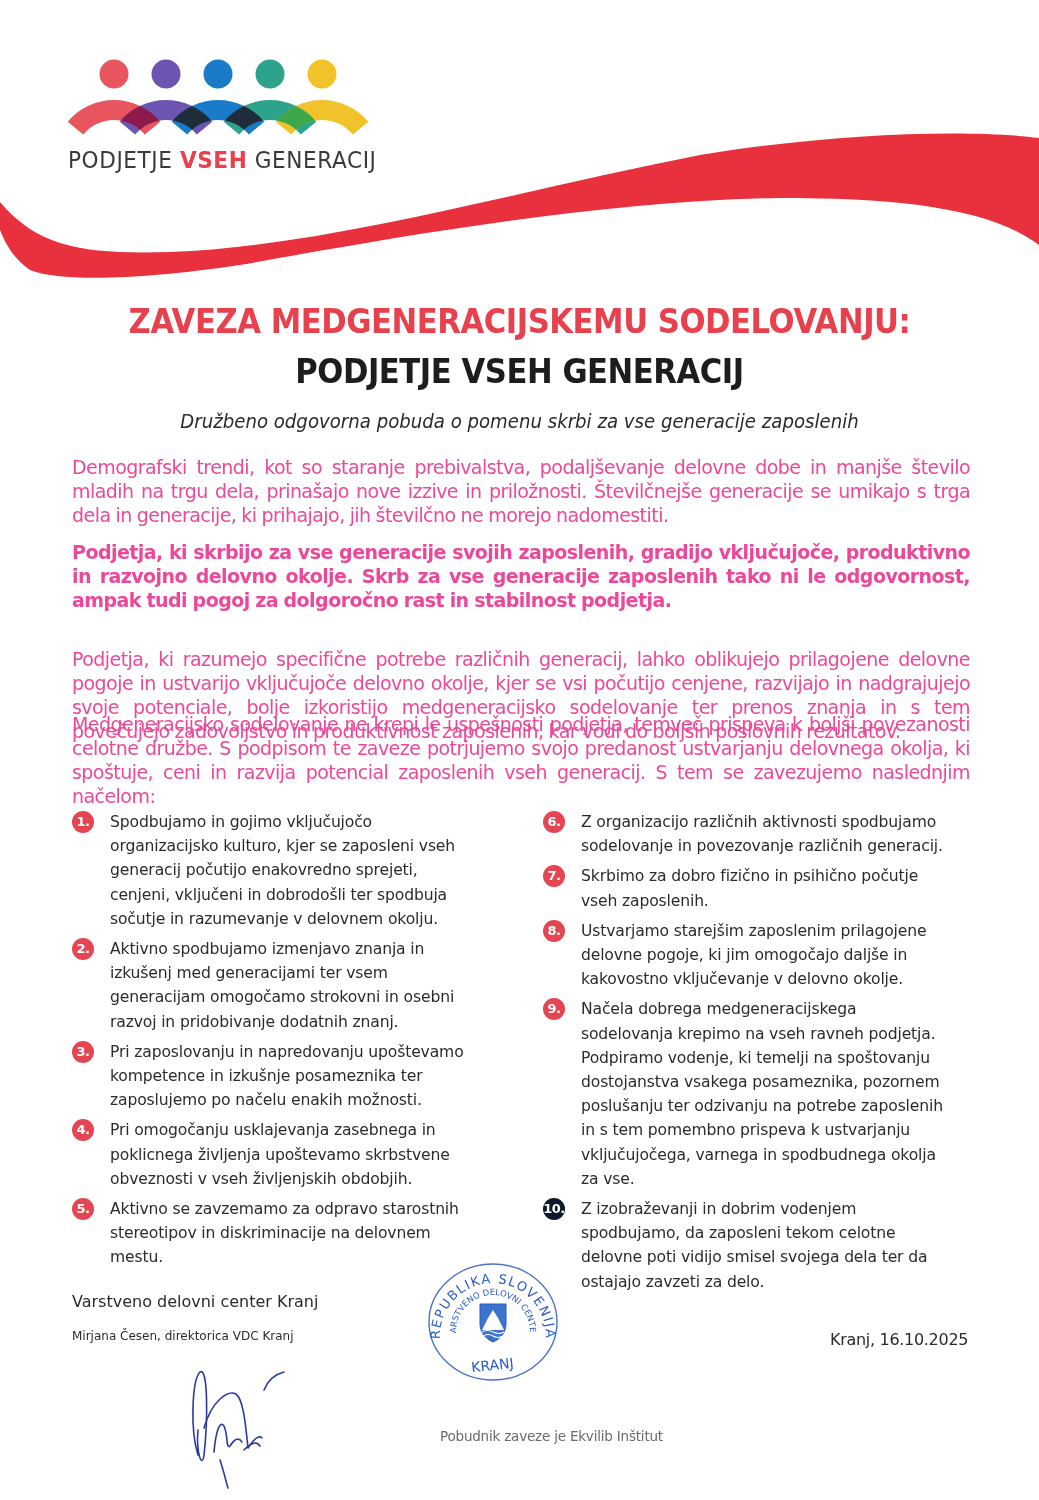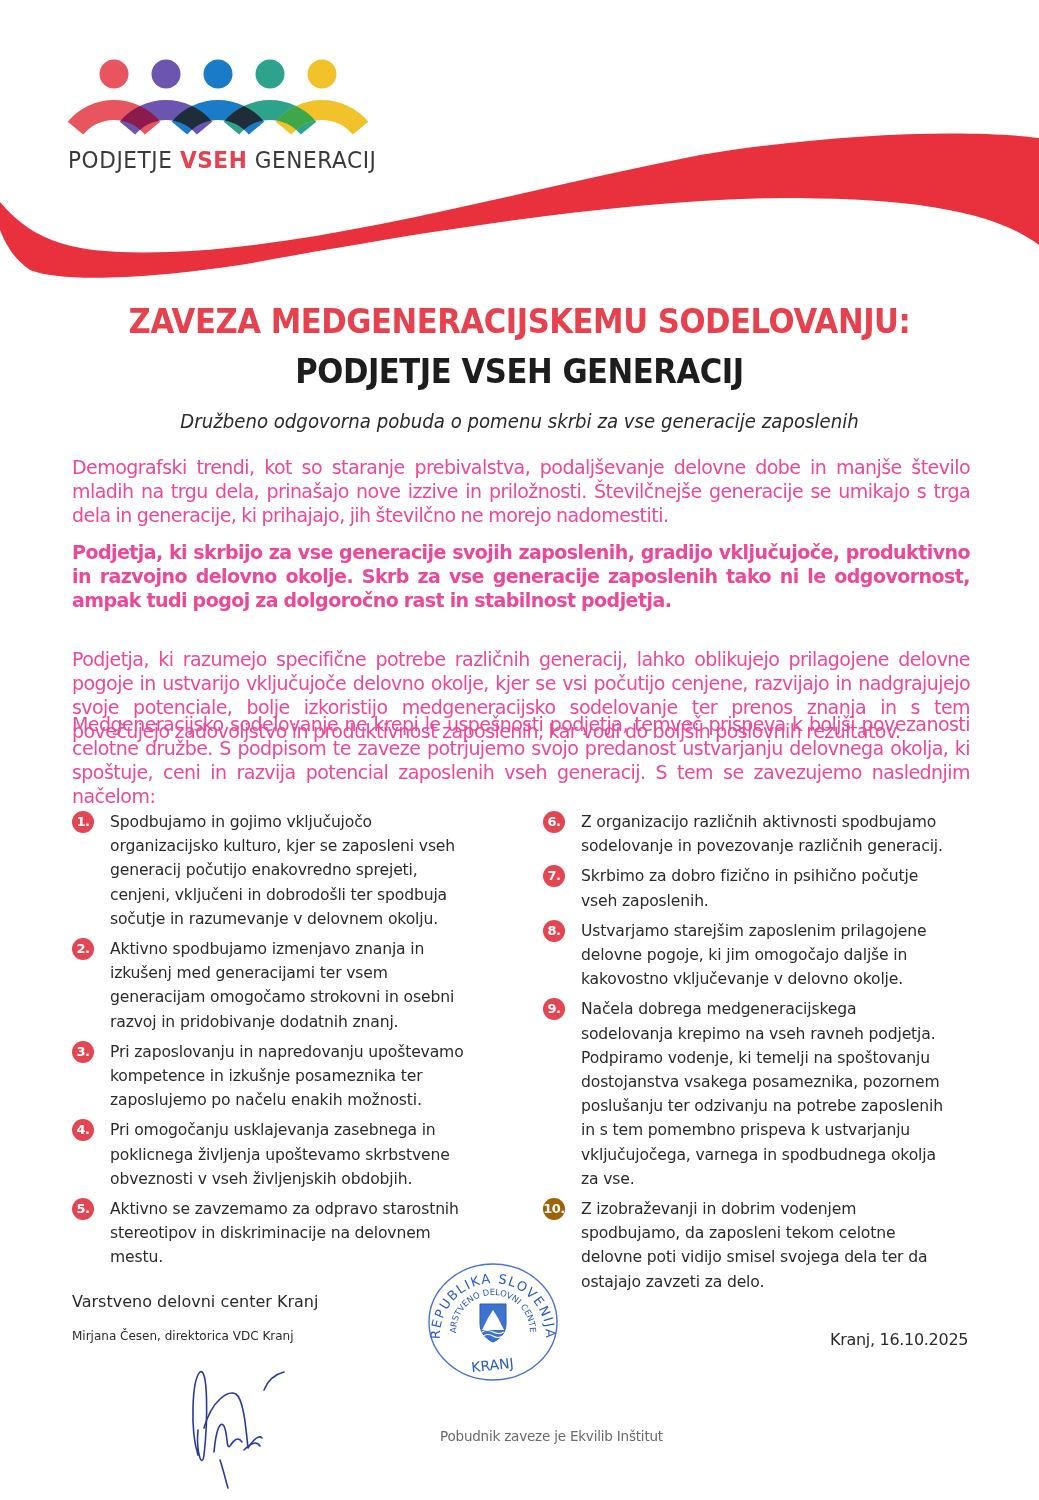--- a/index.html
+++ b/index.html
@@ -139,21 +139,21 @@
   </div>
   <div class="item">
     <span class="badge" style="background: rgb(227, 69, 82);">8.</span>
     <span>Ustvarjamo starejšim zaposlenim prilagojene delovne pogoje, ki jim omogočajo daljše in kakovostno vključevanje v delovno okolje.</span>
   </div>
   <div class="item">
     <span class="badge" style="background: rgb(227, 69, 82);">9.</span>
     <span>Načela dobrega medgeneracijskega sodelovanja krepimo na vseh ravneh podjetja. Podpiramo vodenje, ki temelji na spoštovanju dostojanstva vsakega posameznika, pozornem poslušanju ter odzivanju na potrebe zaposlenih in s tem pomembno prispeva k ustvarjanju vključujočega, varnega in spodbudnega okolja za vse.</span>
   </div>
   <div class="item">
-    <span class="badge" style="background: #a16207;">10.</span>
+    <span class="badge" style="background: #0f172a;">10.</span>
     <span>Z izobraževanji in dobrim vodenjem spodbujamo, da zaposleni tekom celotne delovne poti vidijo smisel svojega dela ter da ostajajo zavzeti za delo.</span>
   </div>
 </div>
 
 <div class="abs sig-org">Varstveno delovni center Kranj</div>
 <div class="abs sig-name">Mirjana Česen, direktorica VDC Kranj</div>
 <div class="abs date">Kranj, 16.10.2025</div>
 
 <svg id="stamp" class="abs" viewBox="0 0 150 125">
   <defs>

